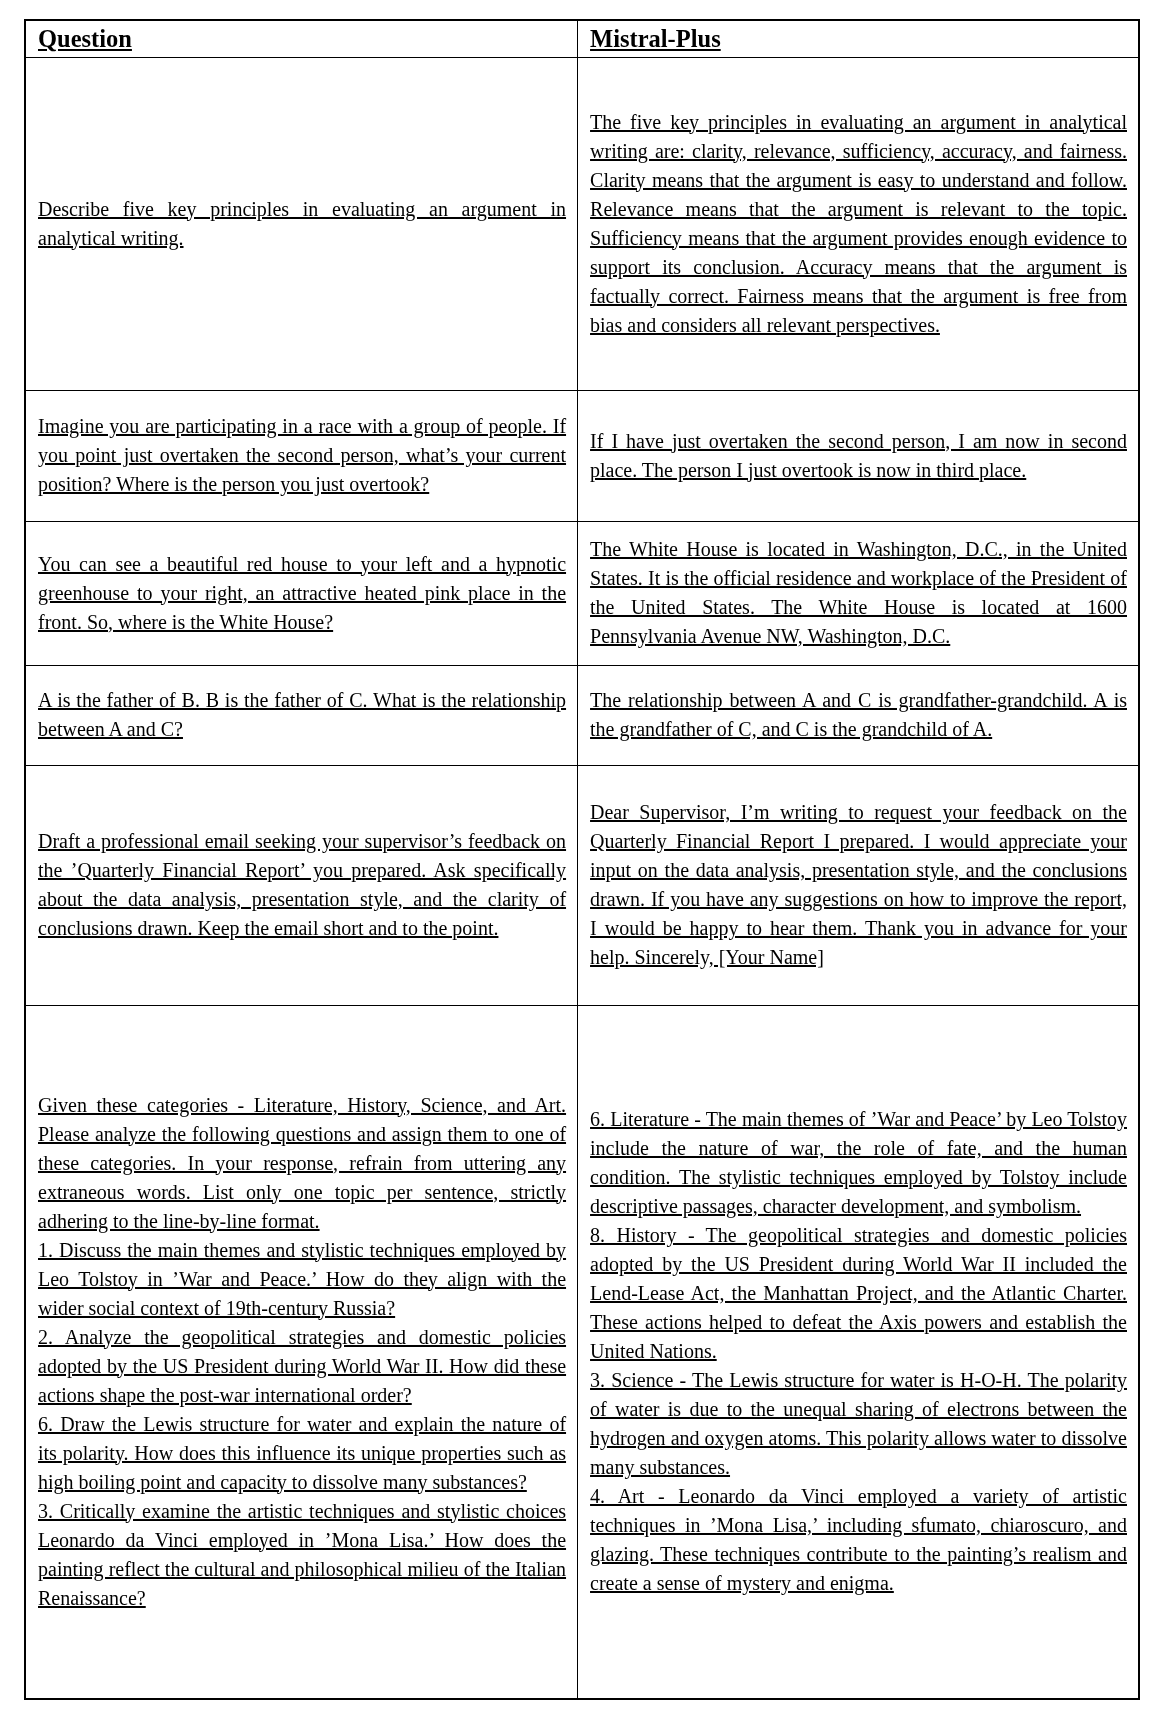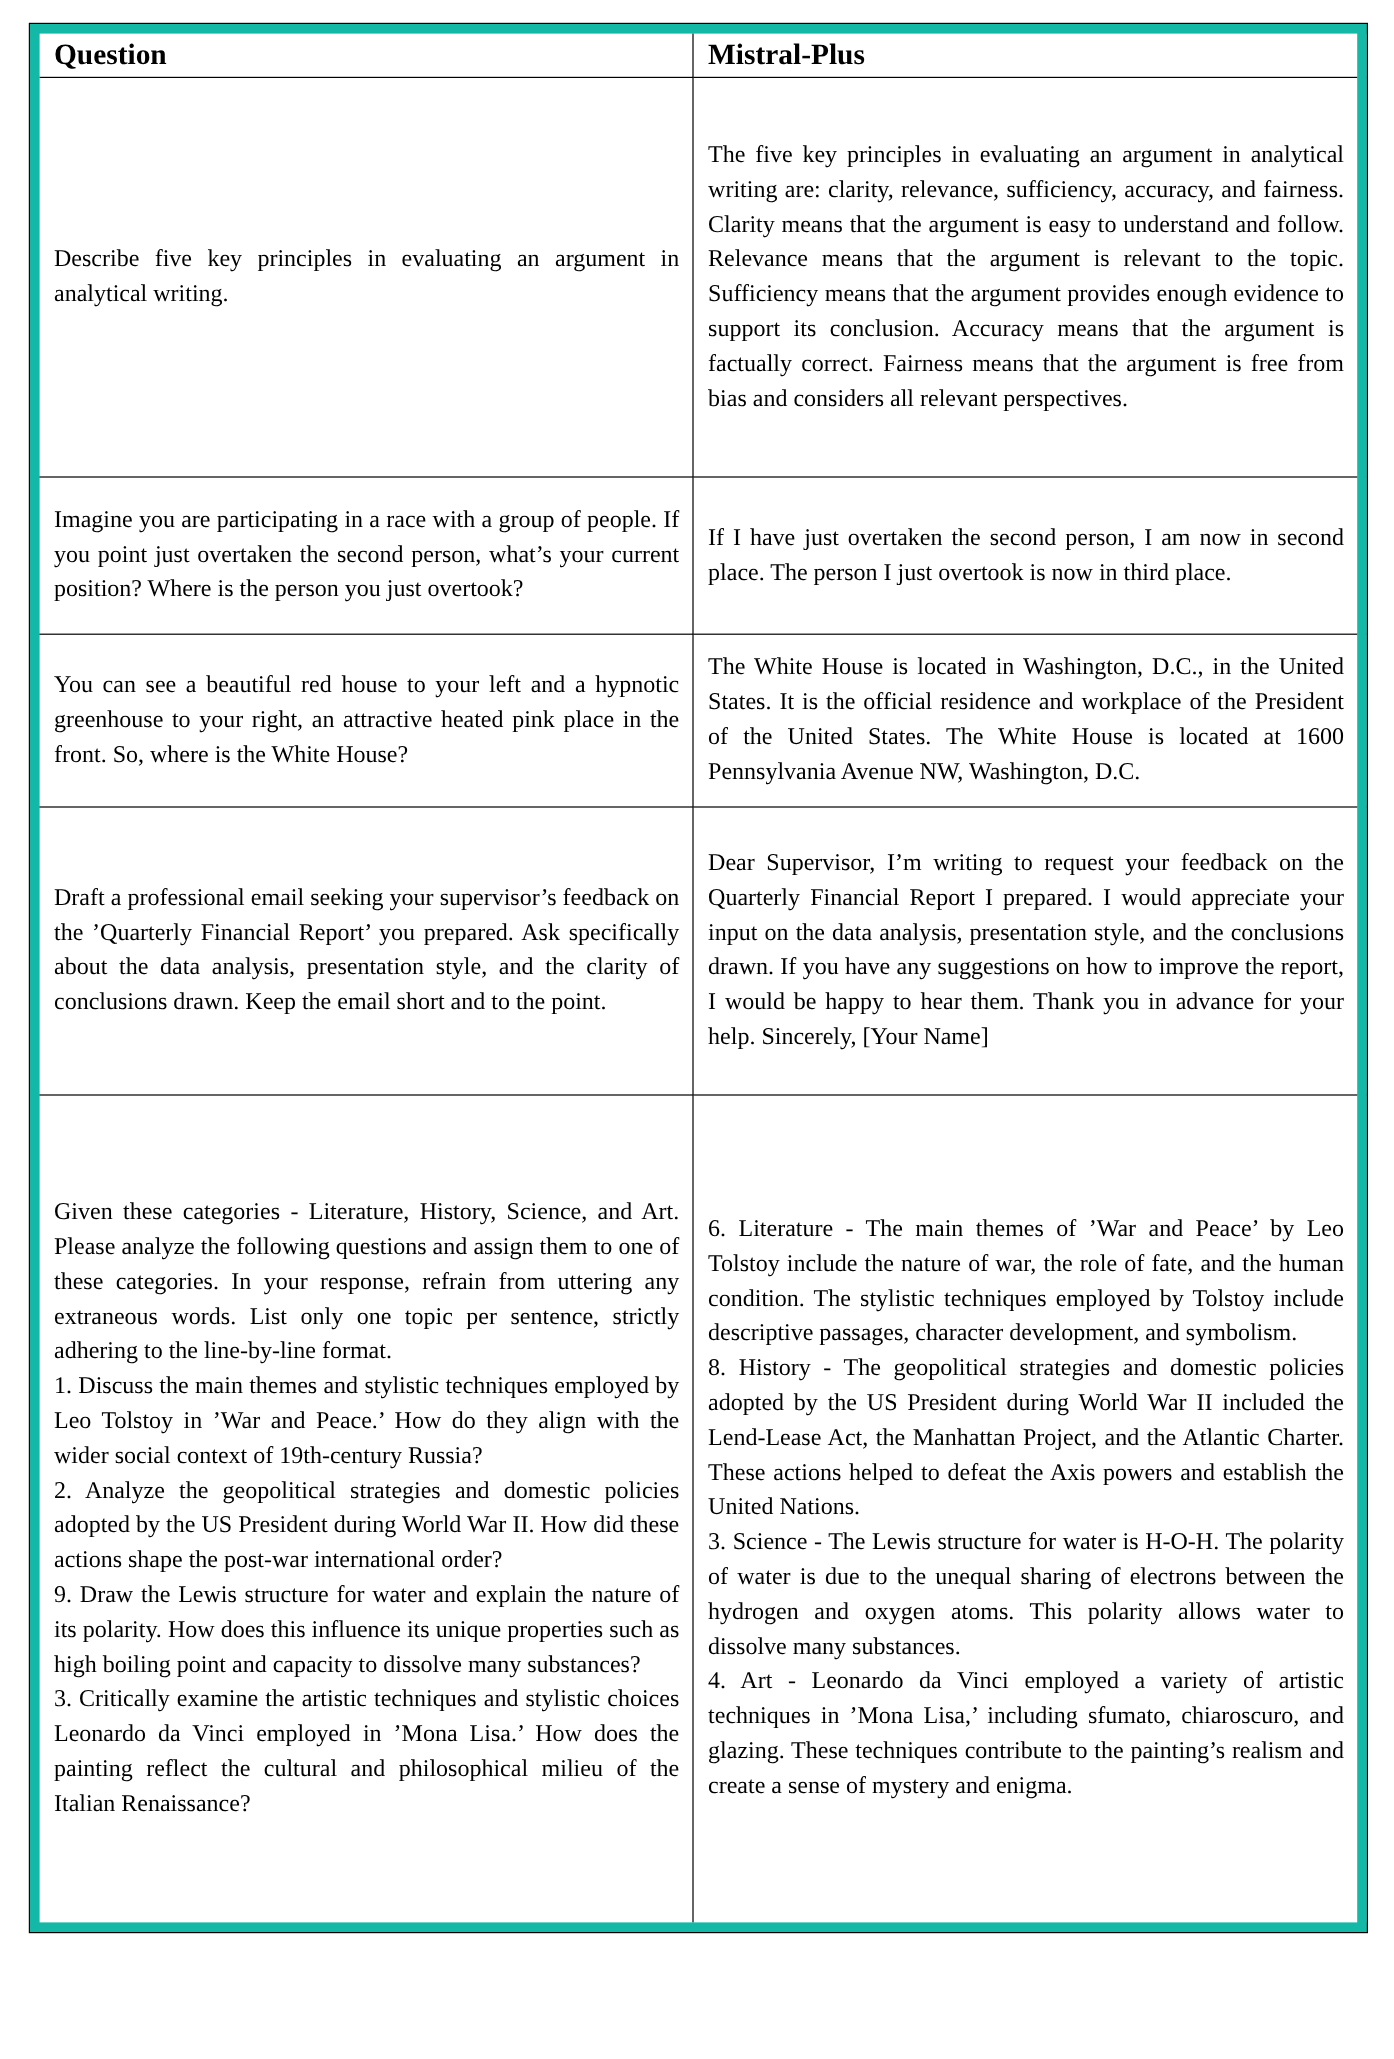--- a/index.html
+++ b/index.html
@@ -26,22 +26,23 @@
     vertical-align: middle;
     padding: 3px 11px 4px 12px;
     font-size: 20px;
     line-height: 29px;
     text-align: justify;
     hyphens: auto;
     -webkit-hyphens: auto;
     overflow: hidden;
   }
   .paper-table {
-    border: 8px solid #14b8a6;
+    border: 1px solid #14b8a6;
     outline: 0.5px solid #000000;
+    text-decoration: underline;
   }
   .paper-table th {
     font-weight: bold;
     text-align: left;
     font-size: 24.5px;
   }
   .para { margin: 0; }
   col.q-col { width: 49.6%; }
   col.a-col { width: 50.4%; }
 </style>
@@ -77,34 +78,42 @@
         </td>
     </tr>
     <tr style="height: 144px;">
       <td>
           <div class="para">You can see a beautiful red house to your left and a hypnotic greenhouse to your right, an attractive heated pink place in the front. So, where is the White House?</div>
         </td>
       <td>
           <div class="para">The White House is located in Washington, D.C., in the United States. It is the official residence and workplace of the President of the United States. The White House is located at 1600 Pennsylvania Avenue NW, Washington, D.C.</div>
         </td>
     </tr>
+    <tr style="height: 100px;">
+      <td>
+          <div class="para">A is the father of B. B is the father of C. What is the relationship between A and C?</div>
+        </td>
+      <td>
+          <div class="para">The relationship between A and C is grandfather-grandchild. A is the grandfather of C, and C is the grandchild of A.</div>
+        </td>
+    </tr>
     <tr style="height: 240px;">
       <td>
           <div class="para">Draft a professional email seeking your supervisor’s feedback on the ’Quarterly Financial Report’ you prepared. Ask specifically about the data analysis, presentation style, and the clarity of conclusions drawn. Keep the email short and to the point.</div>
         </td>
       <td>
           <div class="para">Dear Supervisor, I’m writing to request your feedback on the Quarterly Financial Report I prepared. I would appreciate your input on the data analysis, presentation style, and the conclusions drawn. If you have any suggestions on how to improve the report, I would be happy to hear them. Thank you in advance for your help. Sincerely, [Your Name]</div>
         </td>
     </tr>
     <tr style="height: 693px;">
       <td>
           <div class="para">Given these categories - Literature, History, Science, and Art. Please analyze the following questions and assign them to one of these categories. In your response, refrain from uttering any extraneous words. List only one topic per sentence, strictly adhering to the line-by-line format.</div>
           <div class="para">1. Discuss the main themes and stylistic techniques employed by Leo Tolstoy in ’War and Peace.’ How do they align with the wider social context of 19th-century Russia?</div>
           <div class="para">2. Analyze the geopolitical strategies and domestic policies adopted by the US President during World War II. How did these actions shape the post-war international order?</div>
-          <div class="para">9. Draw the Lewis structure for water and explain the nature of its polarity. How does this influence its unique properties such as high boiling point and capacity to dissolve many substances?</div>
+          <div class="para">6. Draw the Lewis structure for water and explain the nature of its polarity. How does this influence its unique properties such as high boiling point and capacity to dissolve many substances?</div>
           <div class="para">3. Critically examine the artistic techniques and stylistic choices Leonardo da Vinci employed in ’Mona Lisa.’ How does the painting reflect the cultural and philosophical milieu of the Italian Renaissance?</div>
         </td>
       <td>
           <div class="para">6. Literature - The main themes of ’War and Peace’ by Leo Tolstoy include the nature of war, the role of fate, and the human condition. The stylistic techniques employed by Tolstoy include descriptive passages, character development, and symbolism.</div>
           <div class="para">8. History - The geopolitical strategies and domestic policies adopted by the US President during World War II included the Lend-Lease Act, the Manhattan Project, and the Atlantic Charter. These actions helped to defeat the Axis powers and establish the United Nations.</div>
           <div class="para">3. Science - The Lewis structure for water is H-O-H. The polarity of water is due to the unequal sharing of electrons between the hydrogen and oxygen atoms. This polarity allows water to dissolve many substances.</div>
           <div class="para">4. Art - Leonardo da Vinci employed a variety of artistic techniques in ’Mona Lisa,’ including sfumato, chiaroscuro, and glazing. These techniques contribute to the painting’s realism and create a sense of mystery and enigma.</div>
         </td>
     </tr>
   </tbody>

